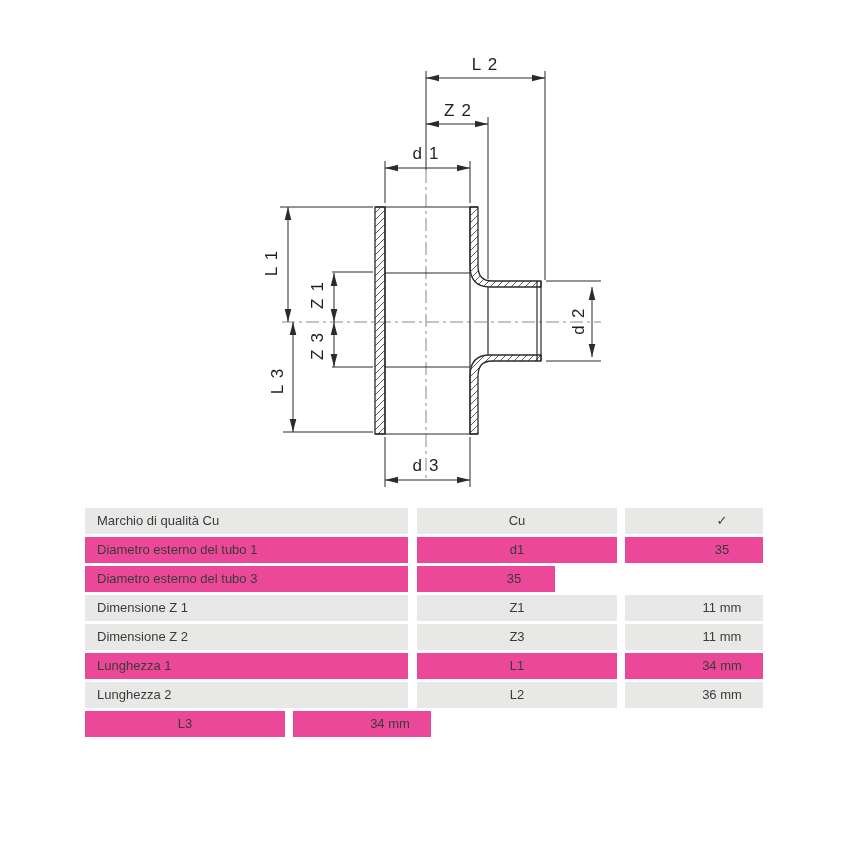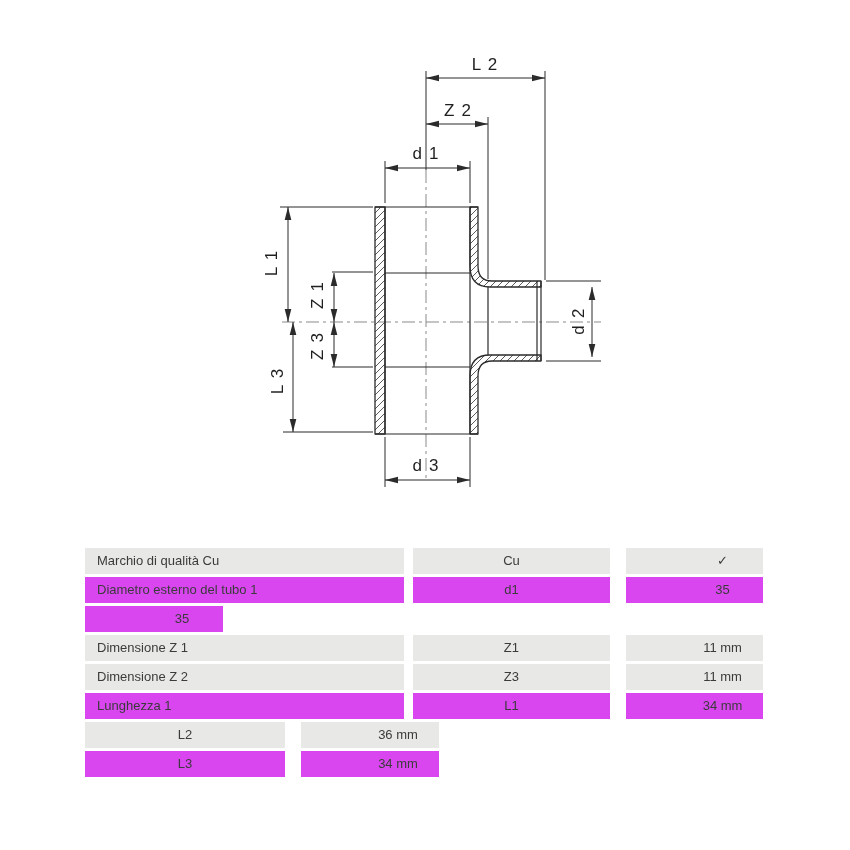--- a/index.html
+++ b/index.html
@@ -12,51 +12,51 @@
   }
   #drawing{position:absolute;left:0;top:0;}
   .dim-label{
     font-family:"Liberation Sans", sans-serif;
     font-size:17px;
     letter-spacing:1.2px;
     fill:#1f1f1f;
   }
   .spec-table{
     position:absolute;
-    left:85px;top:548px;
+    left:85px;top:508px;
     width:678px;
     font-size:13px;
     color:#3b3b3b;
   }
   .spec-row{
     display:flex;
     height:26px;
     line-height:26px;
     margin-bottom:3px;
   }
   .spec-row .c1{
     width:311px;
     padding-left:12px;
     margin-right:9px;
     text-align:left;
     white-space:nowrap;
     overflow:hidden;
   }
   .spec-row .c2{
     width:200px;
-    margin-right:16px;
+    margin-right:8px;
     text-align:center;
   }
   .spec-row .c3{
     width:82px;
     padding-left:56px;
     text-align:center;
   }
   .spec-row.dark .c1,.spec-row.dark .c2,.spec-row.dark .c3{background:#e8e8e7;}
-  .spec-row.light .c1,.spec-row.light .c2,.spec-row.light .c3{background:#d946ef;}
+  .spec-row.light .c1,.spec-row.light .c2,.spec-row.light .c3{background:#ec4899;}
 </style>
 </head>
 <body>
 
 <svg id="drawing" width="850" height="510" viewBox="0 0 850 510" xmlns="http://www.w3.org/2000/svg">
   <defs>
     <pattern id="hatch" patternUnits="userSpaceOnUse" width="7" height="7">
       <path d="M0,7 L7,0" stroke="#4a4a4a" stroke-width="0.9" fill="none"></path>
       <path d="M-1,1 L1,-1" stroke="#4a4a4a" stroke-width="0.9" fill="none"></path>
       <path d="M6,8 L8,6" stroke="#4a4a4a" stroke-width="0.9" fill="none"></path>
@@ -181,38 +181,40 @@
     <div class="c1">Marchio di qualità Cu</div>
     <div class="c2">Cu</div>
     <div class="c3">✓</div>
   </div>
   <div class="spec-row light">
     <div class="c1">Diametro esterno del tubo 1</div>
     <div class="c2">d1</div>
     <div class="c3">35</div>
   </div>
   <div class="spec-row light">
+    <div class="c1">Diametro esterno del tubo 3</div>
     <div class="c3">35</div>
   </div>
   <div class="spec-row dark">
     <div class="c1">Dimensione Z 1</div>
     <div class="c2">Z1</div>
     <div class="c3">11 mm</div>
   </div>
   <div class="spec-row dark">
     <div class="c1">Dimensione Z 2</div>
     <div class="c2">Z3</div>
     <div class="c3">11 mm</div>
   </div>
   <div class="spec-row light">
     <div class="c1">Lunghezza 1</div>
     <div class="c2">L1</div>
     <div class="c3">34 mm</div>
   </div>
   <div class="spec-row dark">
+    <div class="c1">Lunghezza 2</div>
     <div class="c2">L2</div>
     <div class="c3">36 mm</div>
   </div>
   <div class="spec-row light">
     <div class="c2">L3</div>
     <div class="c3">34 mm</div>
   </div>
 
 </div>
 

